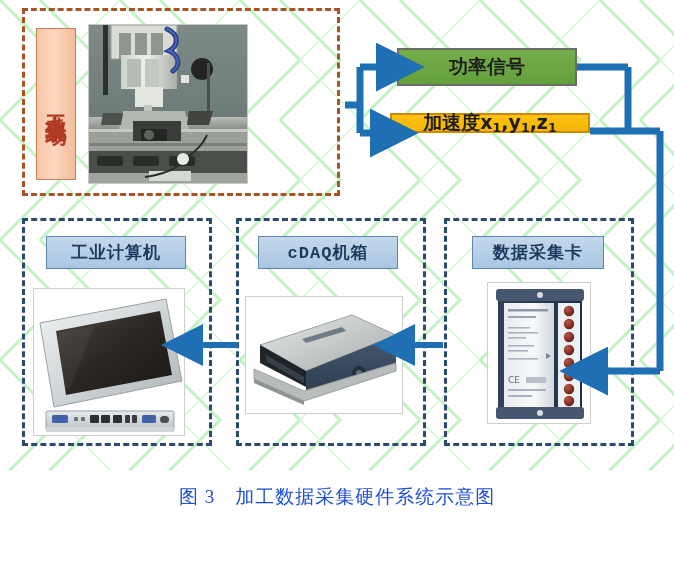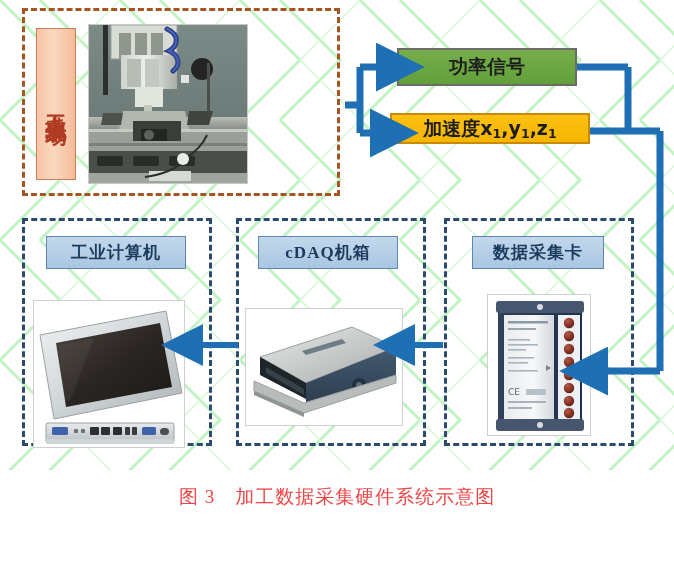--- a/index.html
+++ b/index.html
@@ -99,60 +99,59 @@
   }
   #box-power {
     left: 397px; top: 48px;
     width: 180px; height: 38px;
     background: linear-gradient(180deg,#76ad4a 0%, #62a03a 100%);
     border: 2px solid #6b6b6b;
     align-items: center;
   }
   #box-accel {
     left: 390px; top: 113px;
-    width: 200px; height: 31px;
+    width: 200px; height: 20px;
     background: linear-gradient(180deg,#fdc014 0%, #f5b600 100%);
     border: 2px solid #c98a00;
   }
   .proc-box sub {
     font-size: 0.66em;
     vertical-align: baseline;
     position: relative;
     top: 3px;
   }
 
   
   .chip {
     position: absolute;
     box-sizing: border-box;
     background: linear-gradient(180deg,#c3d8ec 0%, #a9c6e2 100%);
     border: 1px solid #5f86ae;
     display: flex;
     align-items: center;
     justify-content: center;
-    font-family: Liberation Serif, serif;
+    font-family: Liberation Mono, monospace;
     font-size: 17px;
     font-weight: bold;
     color: #1b3a5c;
     letter-spacing: 1px;
     z-index: 4;
   }
   #chip-computer { left: 46px;  top: 236px; width: 140px; height: 33px; }
   #chip-cdaq     { left: 258px; top: 236px; width: 140px; height: 33px; }
   #chip-daqcard  { left: 472px; top: 236px; width: 132px; height: 33px; }
 
   
   .device-img {
     position: absolute;
     box-sizing: border-box;
     border: 1px solid #cfcfcf;
     background: #ffffff;
     overflow: hidden;
     z-index: 3;
-    margin-top: 12px;
   }
   #img-computer { left: 33px;  top: 288px; width: 152px; height: 148px; }
   #img-cdaq     { left: 245px; top: 296px; width: 158px; height: 118px; }
   #img-daqcard  { left: 487px; top: 282px; width: 104px; height: 142px; }
 
   
   #connectors {
     position: absolute;
     left: 0; top: 0;
     width: 674px; height: 470px;
@@ -160,21 +159,21 @@
     pointer-events: none;
   }
 
   
   .caption {
     position: absolute;
     left: 0;
     width: 674px;
     text-align: center;
     font-family: "Liberation Serif", "DejaVu Serif", serif;
-    color: #ef4444;
+    color: #1d4ed8;
     z-index: 6;
   }
   #caption-cn { top: 484px; font-size: 19px; letter-spacing: 1px; }
   #caption-en { top: 531px; font-size: 19px; }
 </style>
 </head>
 <body>
 
 <div id="page">
 

